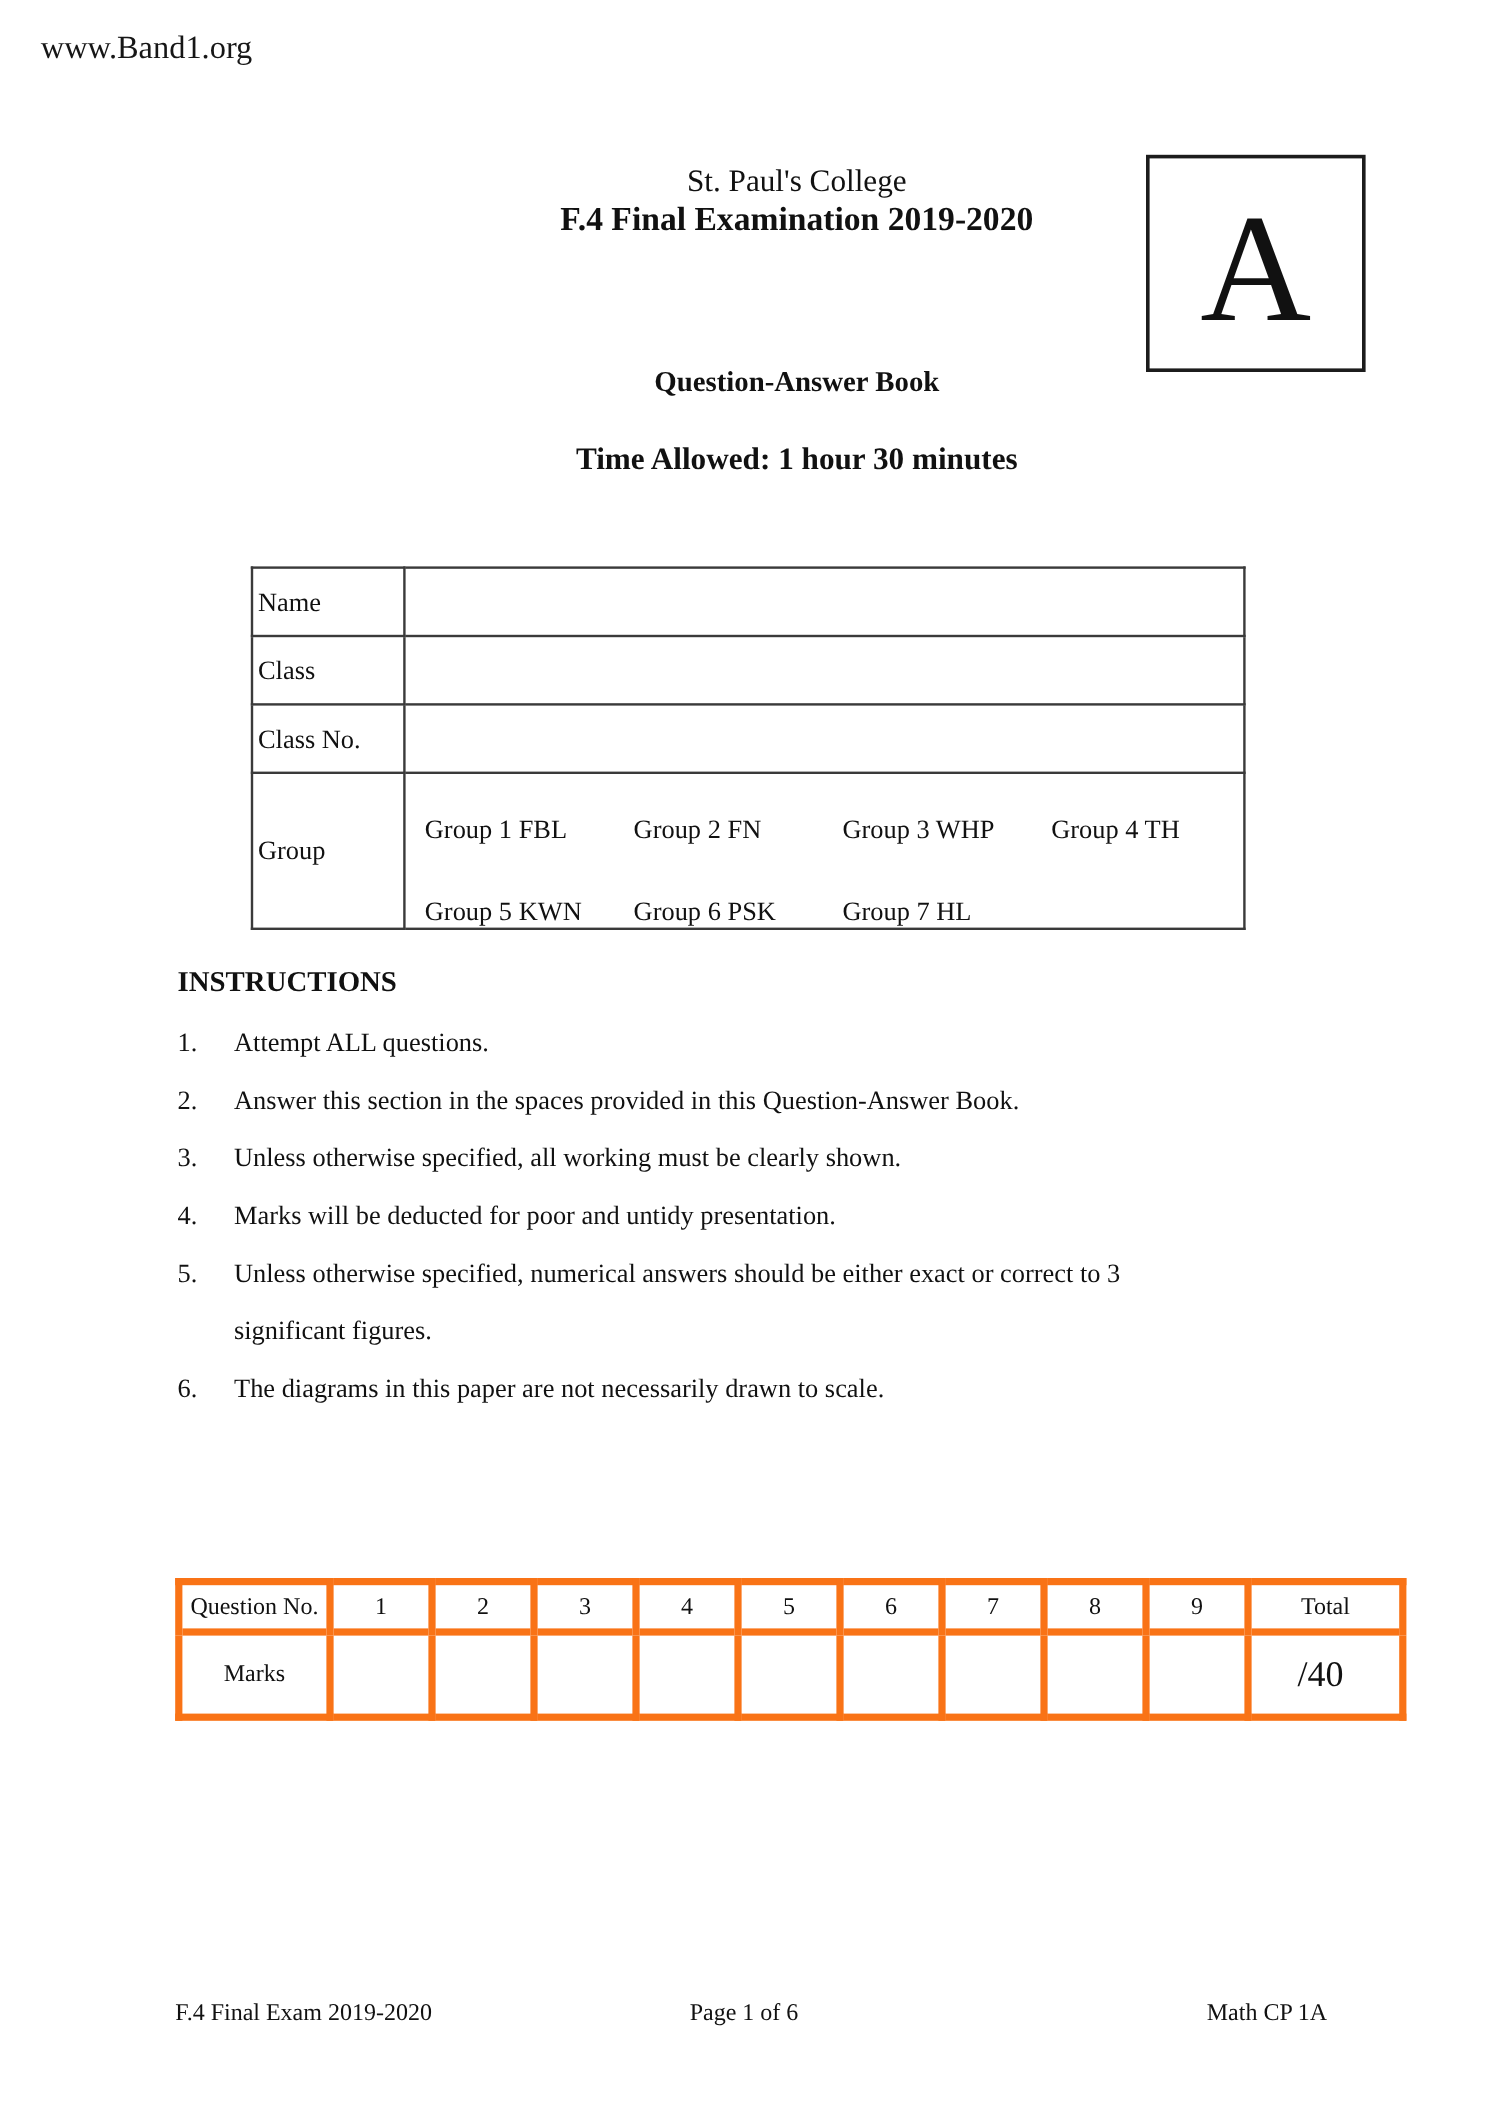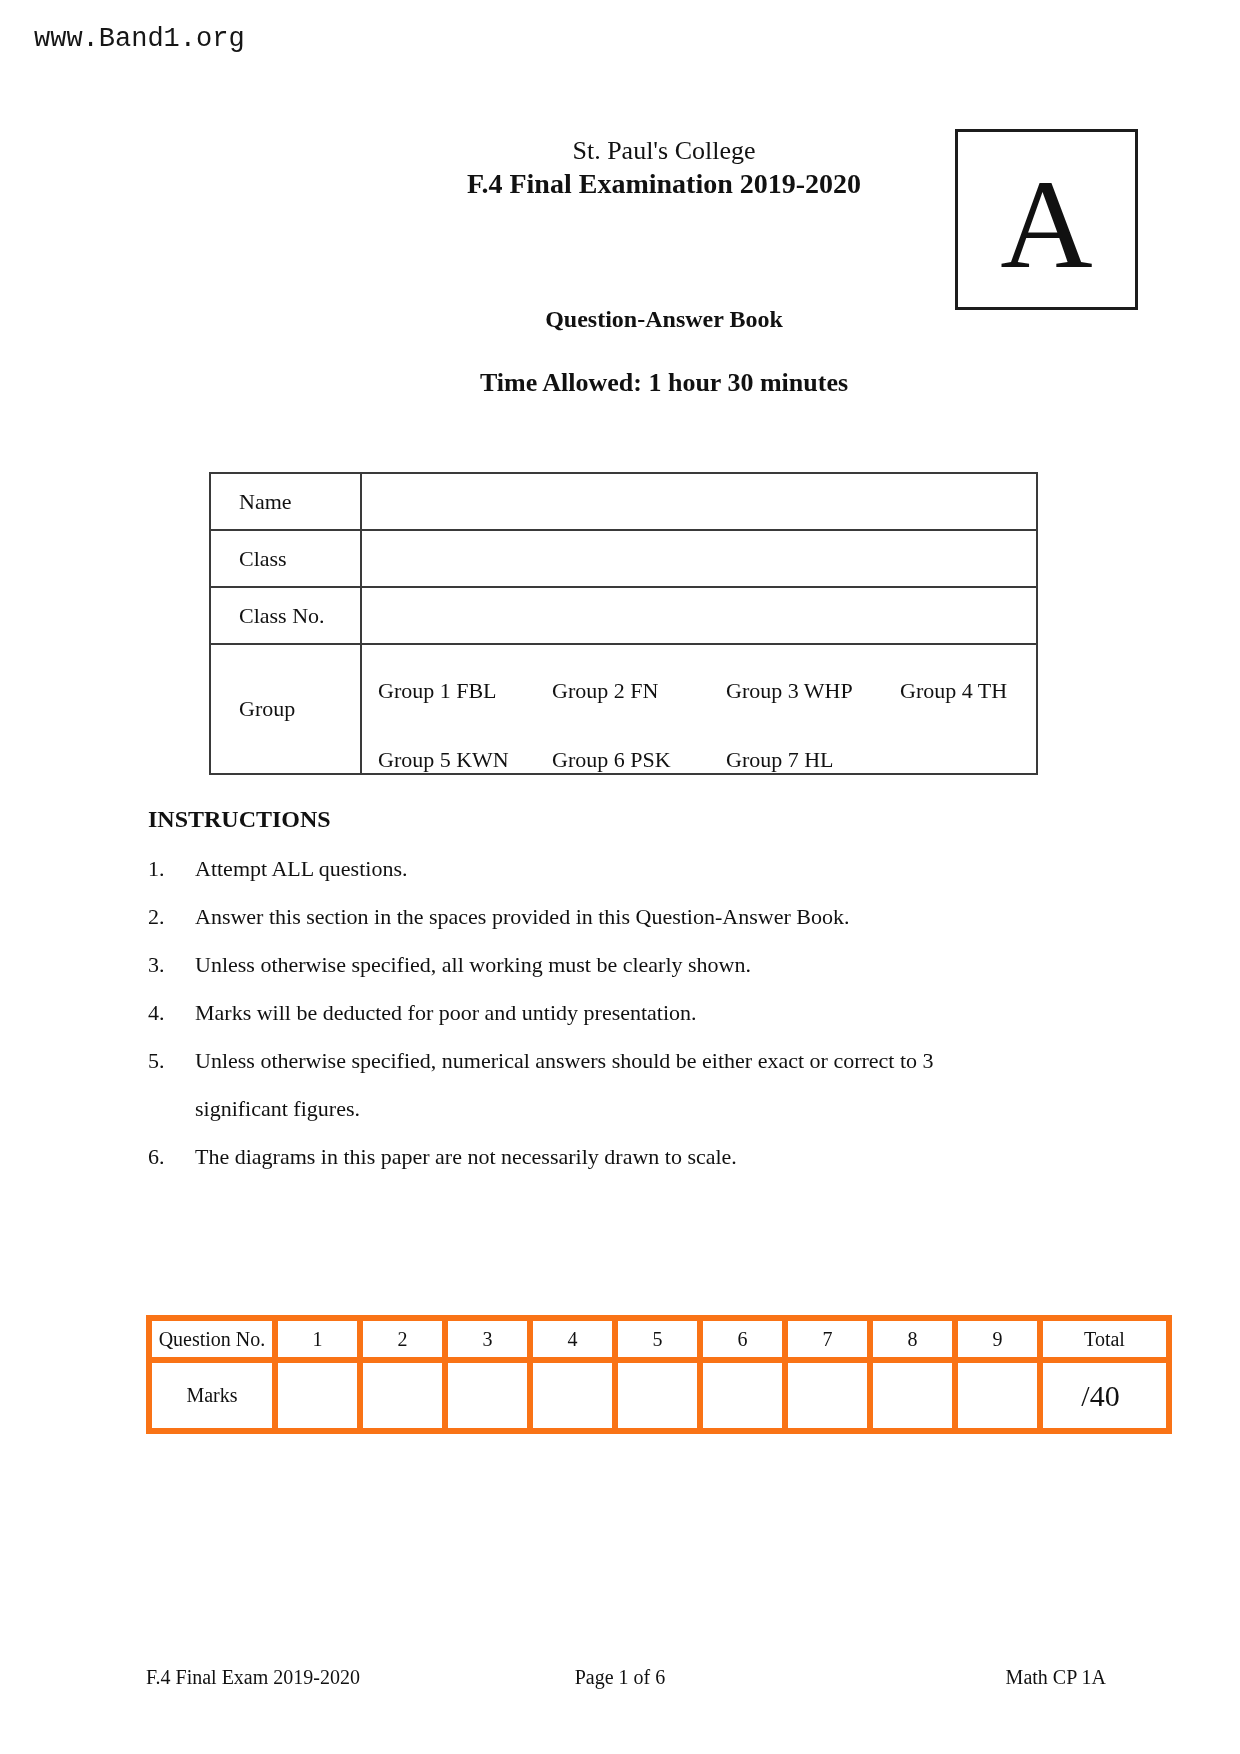--- a/index.html
+++ b/index.html
@@ -9,21 +9,21 @@
     height: 1754px;
     margin: 0 auto;
     background: #ffffff;
     font-family: "Liberation Serif", serif;
     color: #111111;
     overflow: hidden;
   }
   
   .watermark {
     position: absolute; left: 34px; top: 24px;
-    font-family: Liberation Mono, monospace;
+    font-family: Liberation Serif, serif;
     font-size: 27px; color: #161616;
   }
   
   .hline { position: absolute; left: 0; width: 100%; text-align: center; white-space: nowrap; margin-left: 44px; }
   .school   { top: 136px; font-size: 26px; }
   .exam     { top: 168px; font-size: 28px; font-weight: bold; }
   .subject  { top: 238px; font-size: 28px; font-weight: bold; }
   .paper    { top: 272px; font-size: 28px; font-weight: bold; }
   .book     { top: 306px; font-size: 24px; font-weight: bold; }
   .time     { top: 368px; font-size: 26px; font-weight: bold; }
@@ -39,21 +39,21 @@
   
   .info-table {
     position: absolute; left: 209px; top: 472px;
     width: 829px; border-collapse: collapse; table-layout: fixed;
   }
   .info-table td {
     border: 2px solid #3a3a3a;
     font-size: 22px; vertical-align: middle;
     padding: 0;
   }
-  .info-table td.lbl { padding-left: 28px; width: 121px; margin-top: 24px; }
+  .info-table td.lbl { padding-left: 4px; width: 121px; margin-top: 24px; }
   .info-table tr.r55 td { height: 55px; }
   .info-table tr.r89 td { height: 89px; }
   .group-cell-inner {
     display: flex; flex-direction: column;
     padding: 9px 0 0 16px; row-gap: 19px;
   }
   .group-line { display: flex; margin-top: 24px; }
   .group-line span { flex: none; width: 174px; white-space: nowrap; }
   .group-line span:last-child { width: auto; }
   

